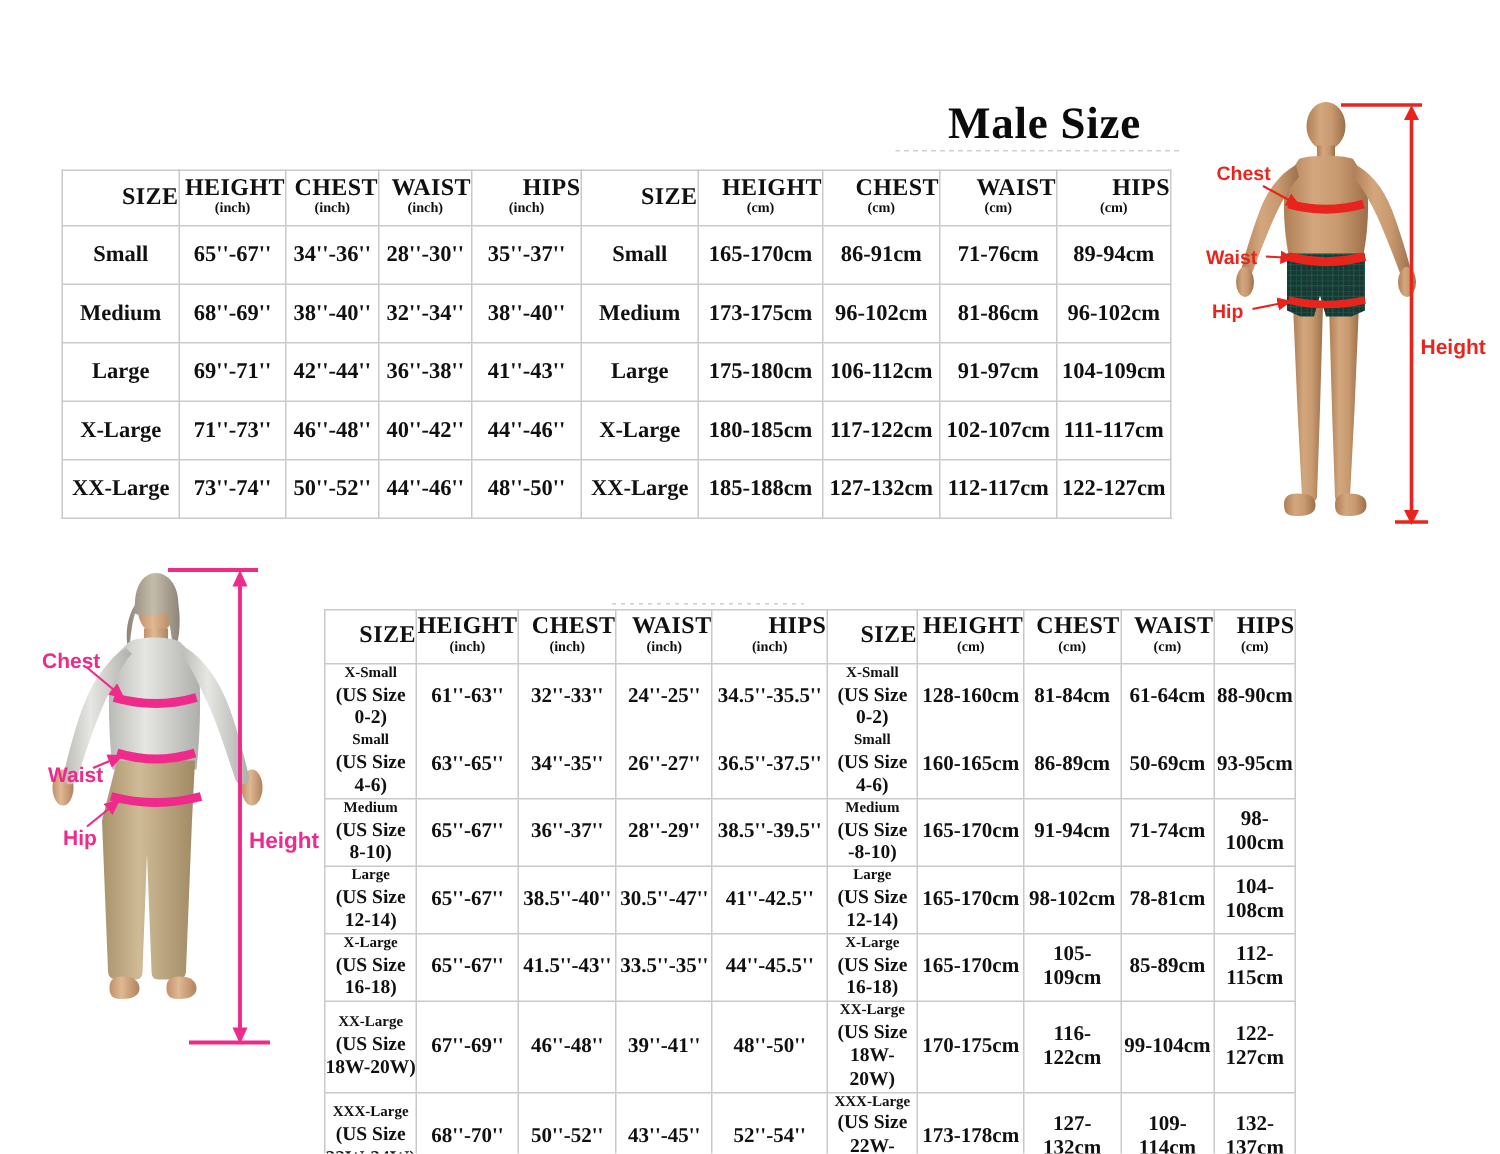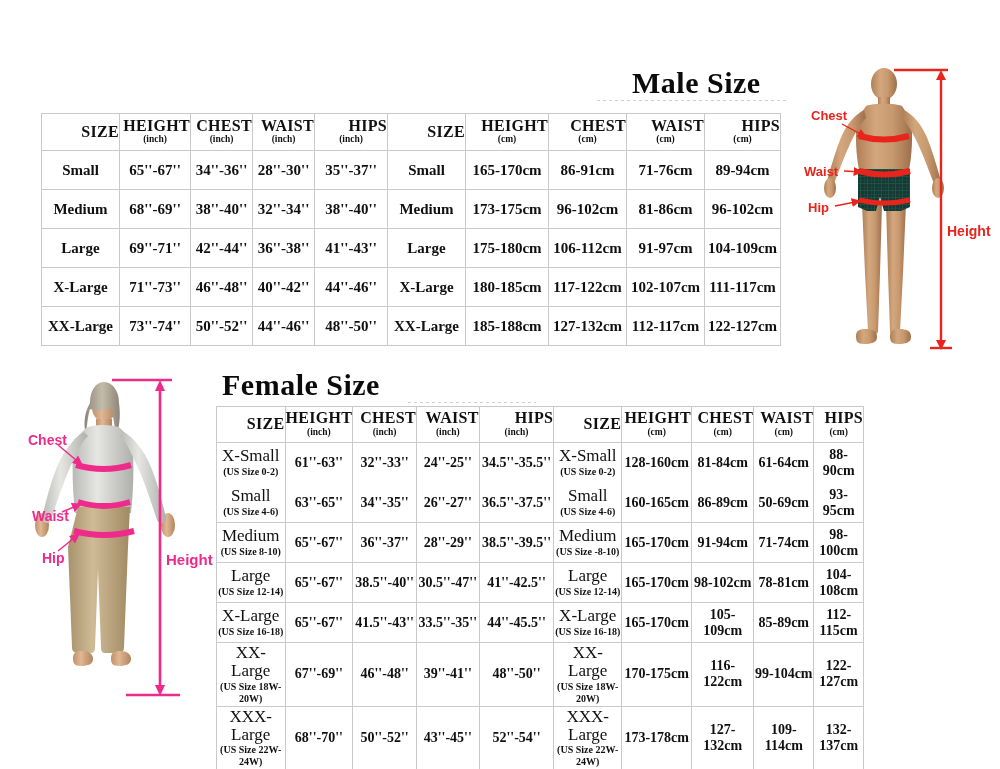--- a/index.html
+++ b/index.html
@@ -54,22 +54,22 @@
   #male-table{left:41px;top:113px;}
   #male-table th{height:36px;}
   #male-table td{height:38px;font-size:15px;}
   #male-table td.sizecell{font-size:15px;}
 
   
   #female-table{left:216px;top:406px;}
   #female-table th{height:35px;}
   #female-table td{height:37px;font-size:14px;}
   #female-table td.sizecell{line-height:1.02;padding:1px 0;}
-  .sz-name{display:block;font-size:17px;font-weight:normal;line-height:1.08;}
-  .sz-us{display:block;font-size:10px;font-weight:bold;line-height:1.2;}
+  .sz-name{display:block;font-size:10px;font-weight:bold;line-height:1.08;}
+  .sz-us{display:block;font-size:13px;font-weight:bold;line-height:1.2;}
   
   #female-table tr.nodiv-bottom > td{border-bottom-color:transparent;}
 
   
   .figure{position:absolute;}
   #male-figure{left:780px;top:40px;width:220px;height:330px;}
   #female-figure{left:0px;top:355px;width:215px;height:360px;}
   .fig-svg{display:block;width:100%;height:100%;}
   .ann-label{
     font-family:"Liberation Sans","DejaVu Sans",sans-serif;
@@ -196,21 +196,20 @@
         <td>48''-50''</td>
         <td class="sizecell">XX-Large</td>
         <td>185-188cm</td>
         <td>127-132cm</td>
         <td>112-117cm</td>
         <td>122-127cm</td>
       </tr>
     </tbody>
   </table>
 
-  <div class="title" id="female-title">Female Size</div>
   <div class="title-rule" id="female-title-rule"></div>
 
   <table class="sz" id="female-table">
     <colgroup>
       <col style="width:92px">
         <col style="width:58px">
         <col style="width:73px">
         <col style="width:70px">
         <col style="width:85px">
       <col style="width:90px">

